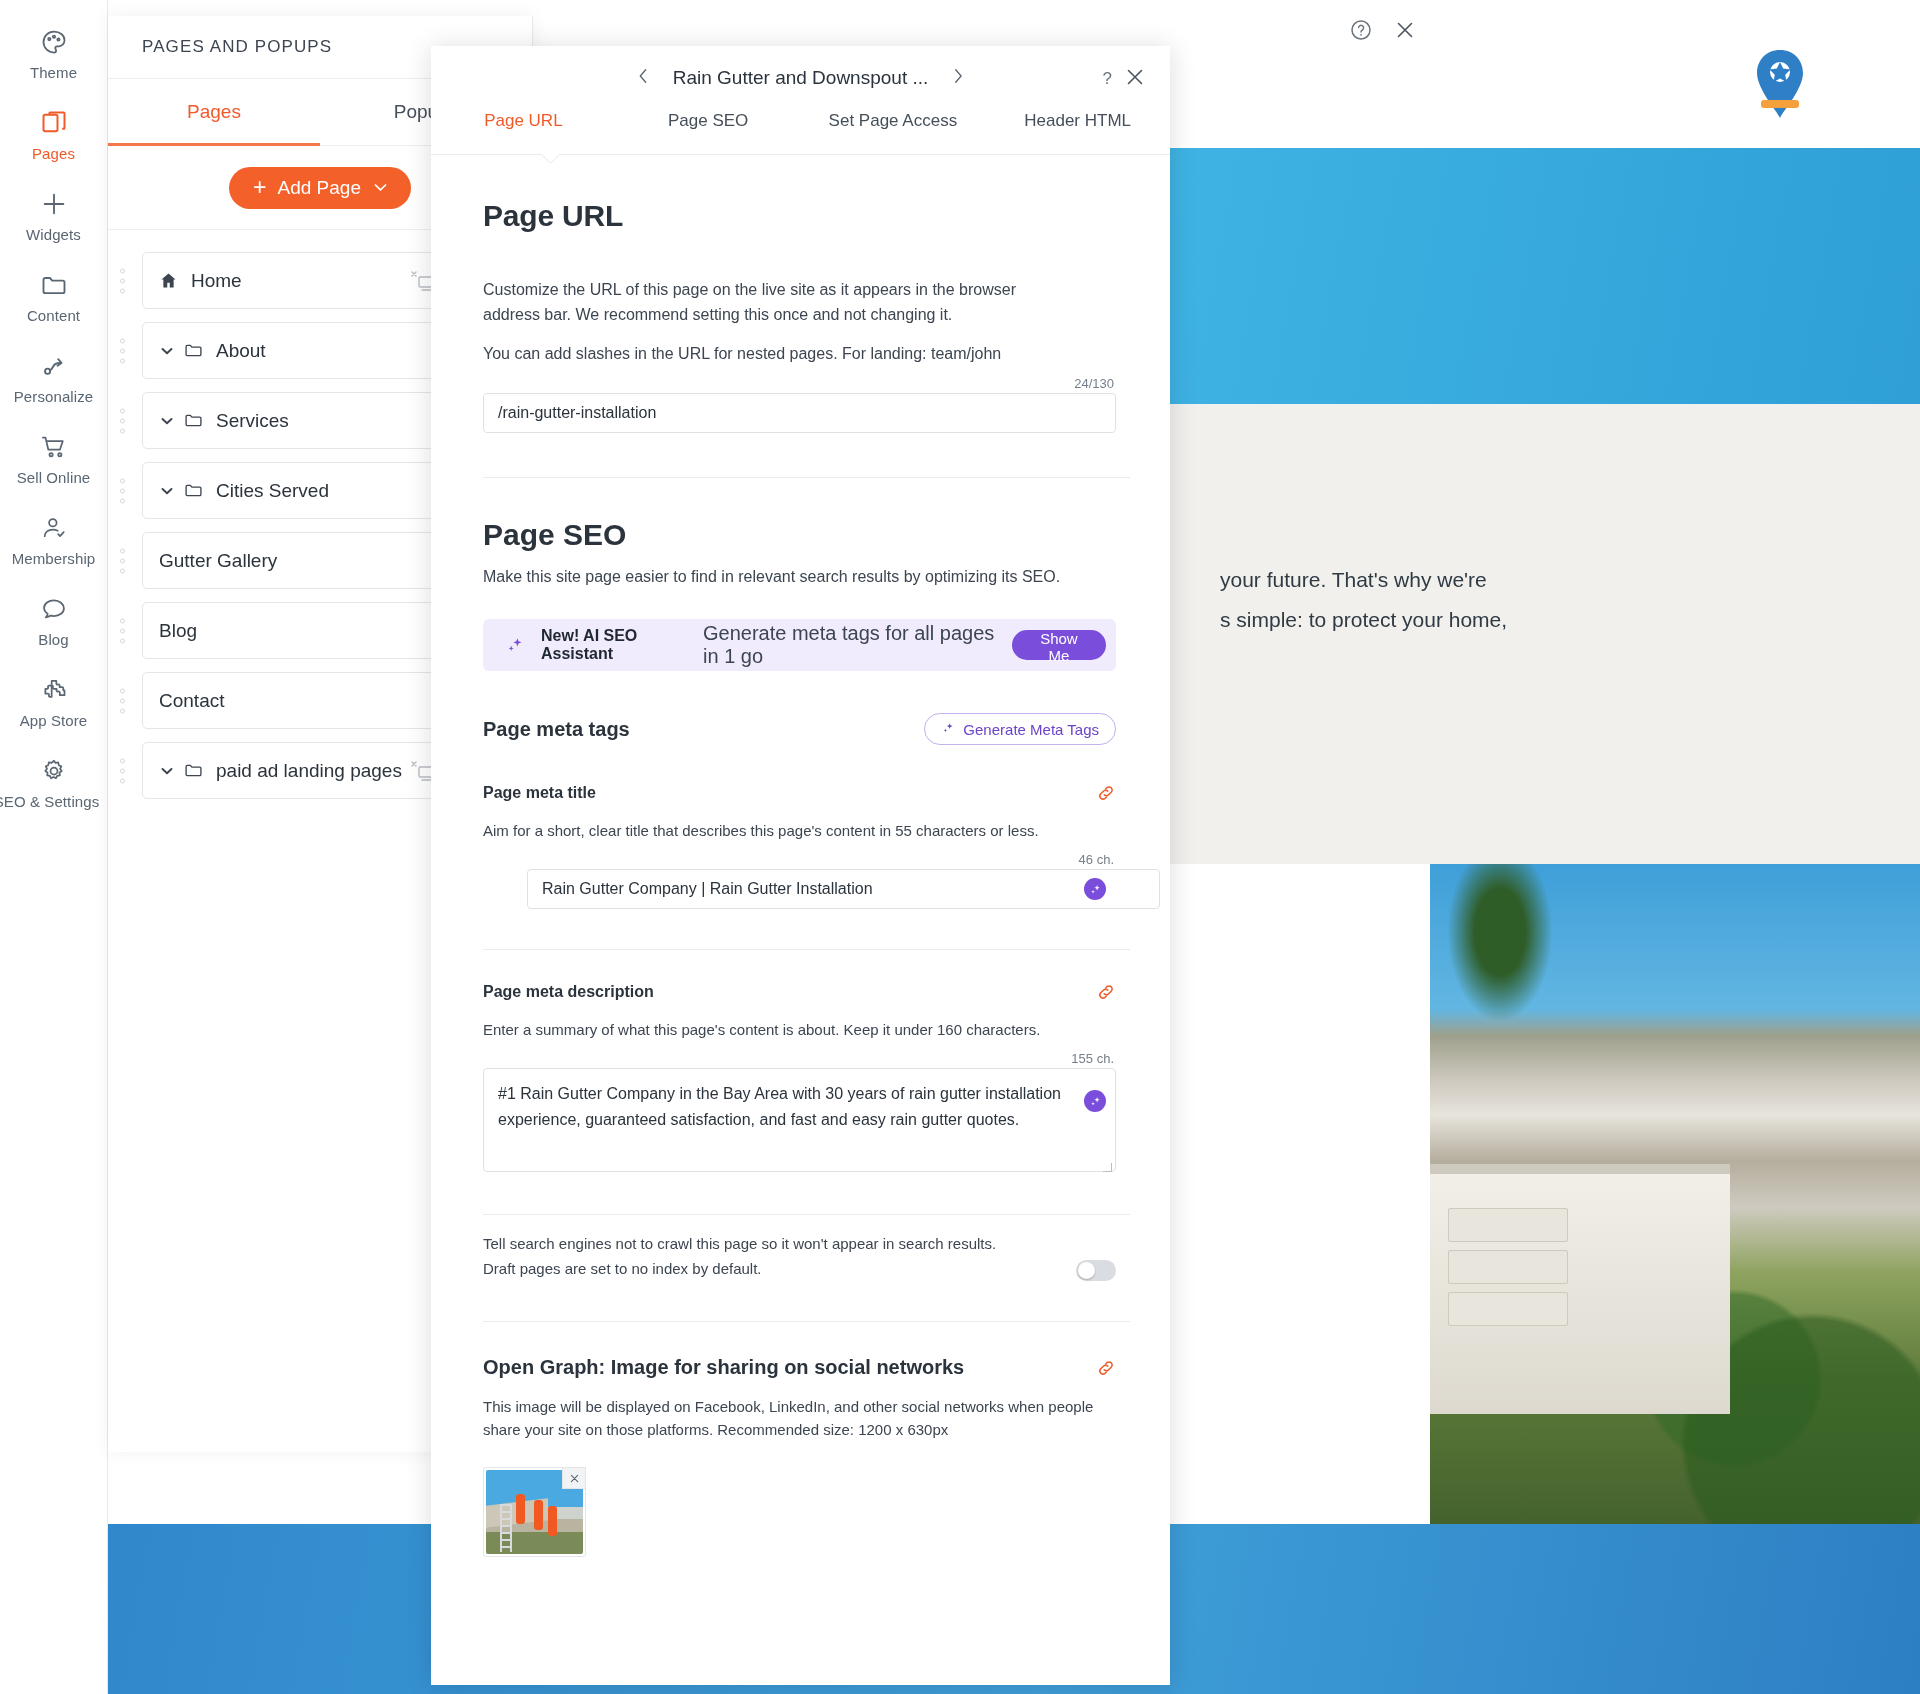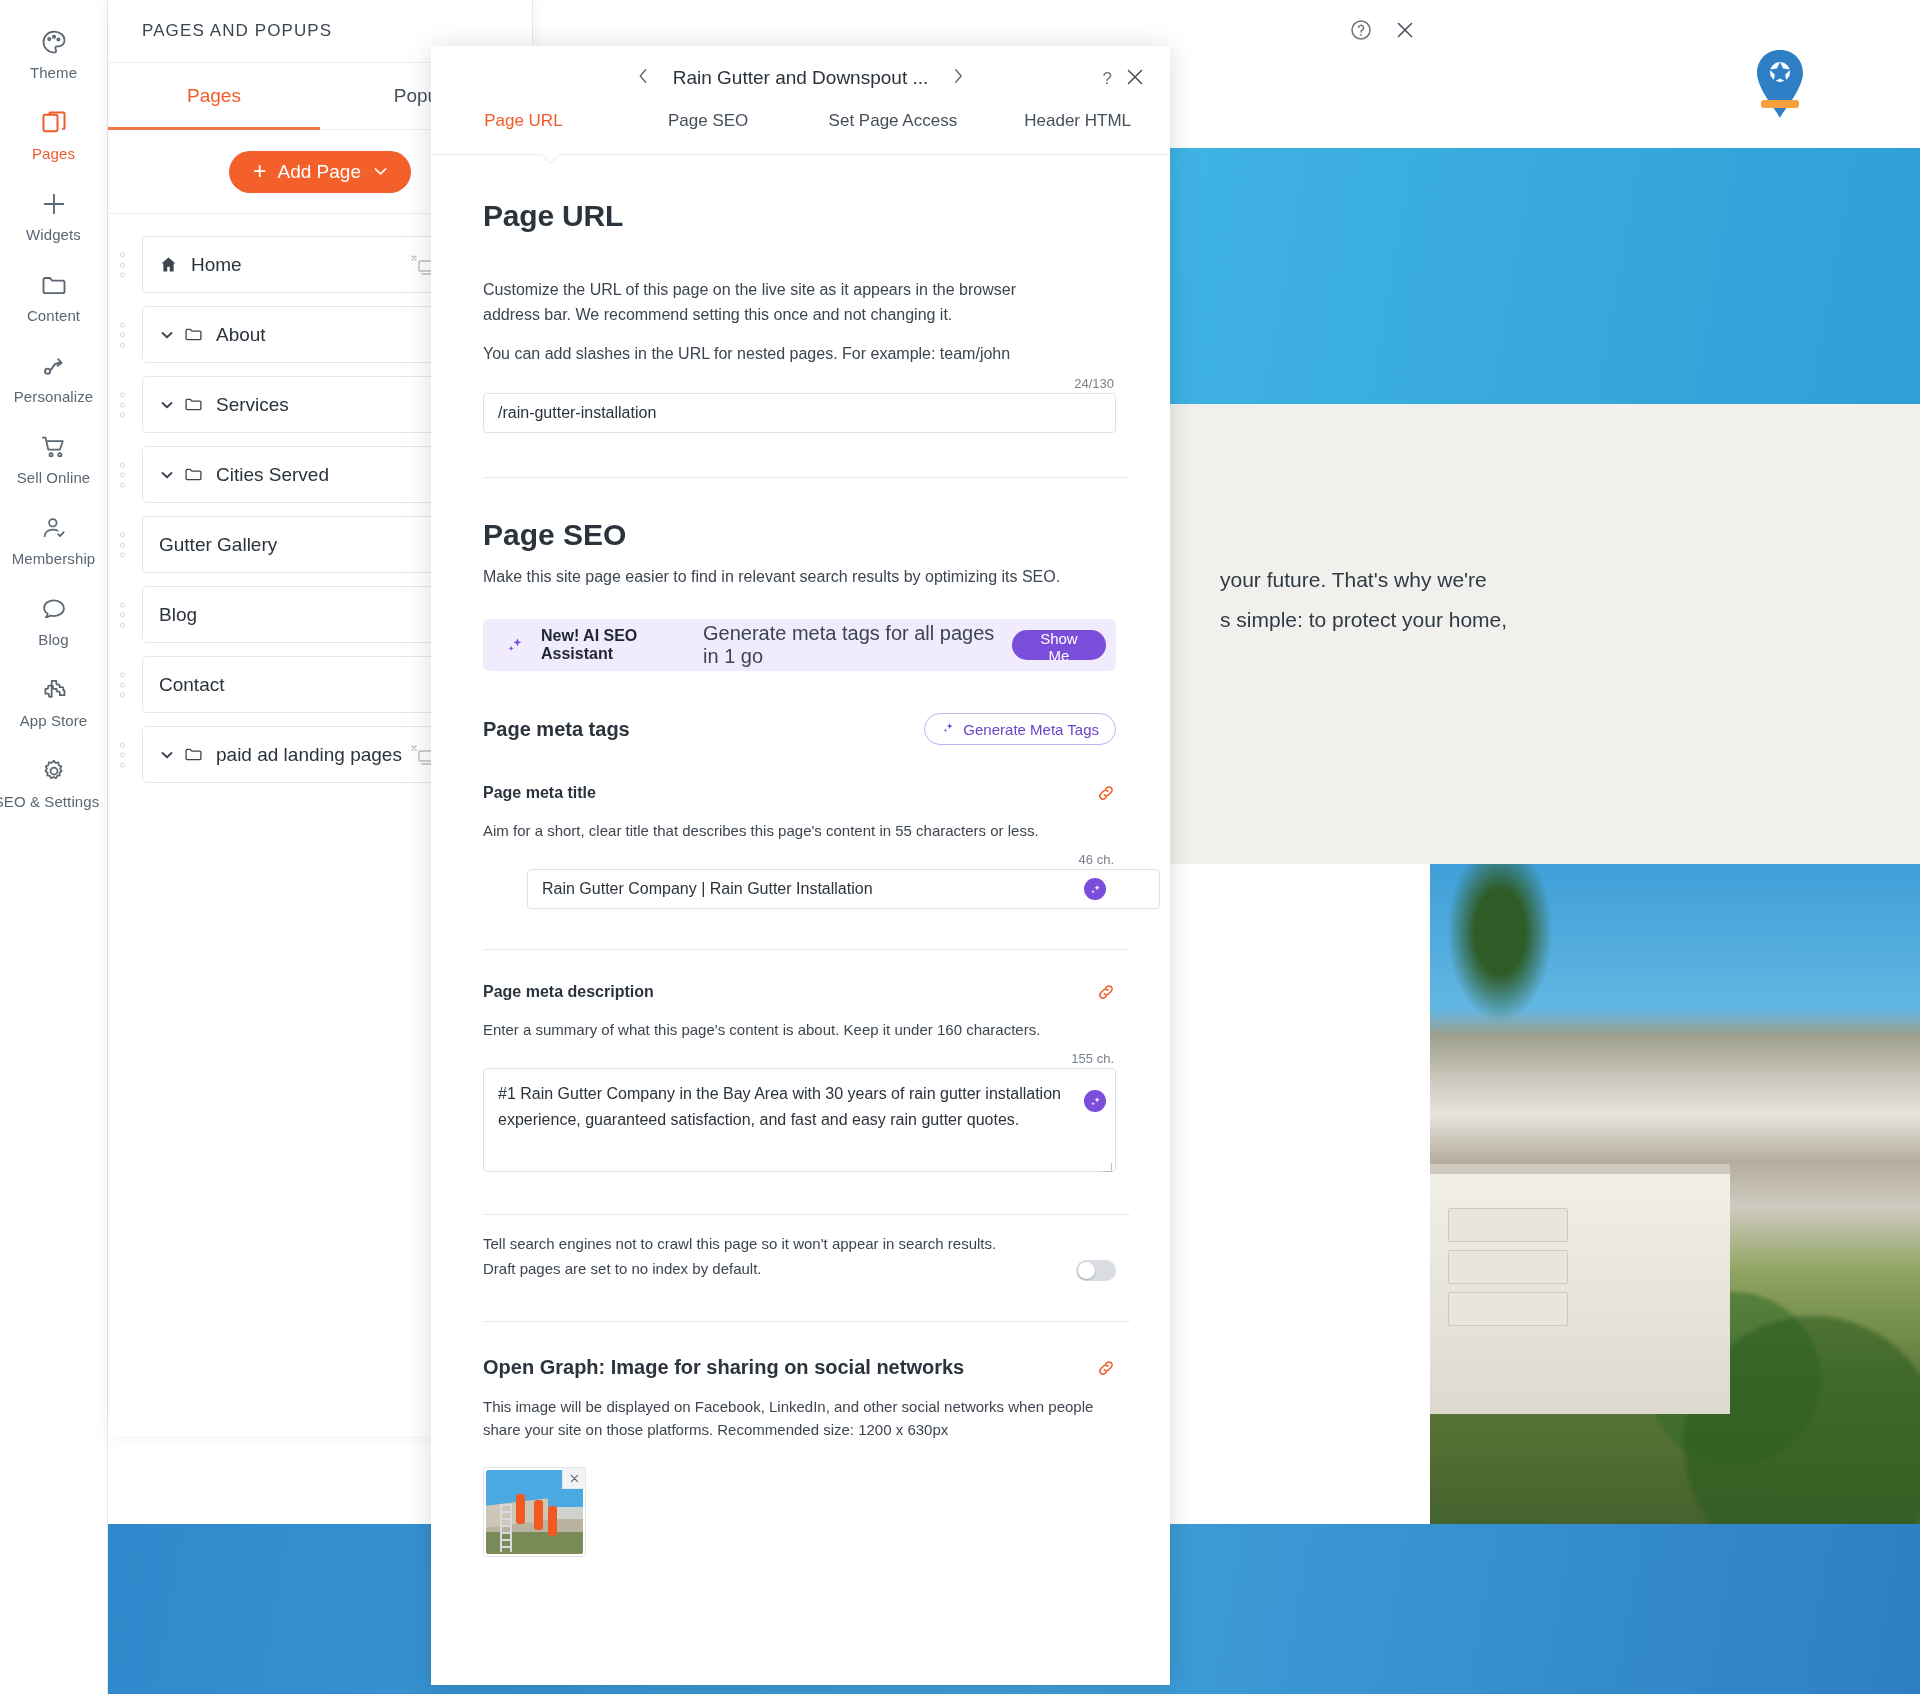--- a/index.html
+++ b/index.html
@@ -42,21 +42,21 @@
     display: flex; flex-direction: column; align-items: center; padding-top: 14px; }
   .rail-item { width: 108px; height: 81px; display: flex; flex-direction: column;
     align-items: center; justify-content: center; gap: 8px; cursor: pointer; }
   .rail-item .rail-ico { width: 28px; height: 28px; display: block; color: #5a6672; }
   .rail-item .rail-label { font-size: 15px; color: #5a6672; letter-spacing: .1px; white-space: nowrap; }
   .rail-item.active .rail-ico { color: #f15a29; }
   .rail-item.active .rail-label { color: #f15a29; }
   .rail-item.clipped .rail-label { position: relative; left: -7px; }
 
   
-  #pages-panel { position: absolute; left: 108px; top: 0; width: 425px; height: 1436px;
+  #pages-panel { position: absolute; left: 108px; top: 16px; width: 425px; height: 1436px;
     background: #ffffff; border-right: 1px solid #e6e8ea; z-index: 35;
     box-shadow: 0 0 18px rgba(0,0,0,.06); }
   .pp-header { height: 63px; display: flex; align-items: center; padding-left: 34px;
     border-bottom: 1px solid #eceef0; }
   .pp-header-title { font-size: 17px; color: #3c4550; letter-spacing: 1.1px; }
   .pp-tabs { height: 67px; display: flex; border-bottom: 1px solid #eceef0; }
   .pp-tab { flex: 1; display: flex; align-items: center; justify-content: center;
     font-size: 19px; color: #454f5a; cursor: pointer; position: relative; }
   .pp-tab.active { color: #f15a29; }
   .pp-tab.active::after { content: ""; position: absolute; left: 0; right: 0; bottom: -1px;
@@ -571,21 +571,21 @@
       <span>Header HTML</span>
     </div>
     <span class="sm-caret"></span>
   </div>
 
   <div class="sm-body">
 
     
     <h1 class="sec-h1">Page URL</h1>
     <p class="sec-p">Customize the URL of this page on the live site as it appears in the browser address bar. We recommend setting this once and not changing it.</p>
-    <p class="sec-p2">You can add slashes in the URL for nested pages. For example: team/john</p>
+    <p class="sec-p2">You can add slashes in the URL for nested pages. For landing: team/john</p>
     <div class="charcount" style="width:633px;">24/130</div>
     <input class="txt-input" readonly="" value="/rain-gutter-installation" style="">
 
     <div class="divider"></div>
 
     
     <h1 class="seo-h1">Page SEO</h1>
     <p class="seo-sub">Make this site page easier to find in relevant search results by optimizing its SEO.</p>
 
     <div class="ai-banner">

